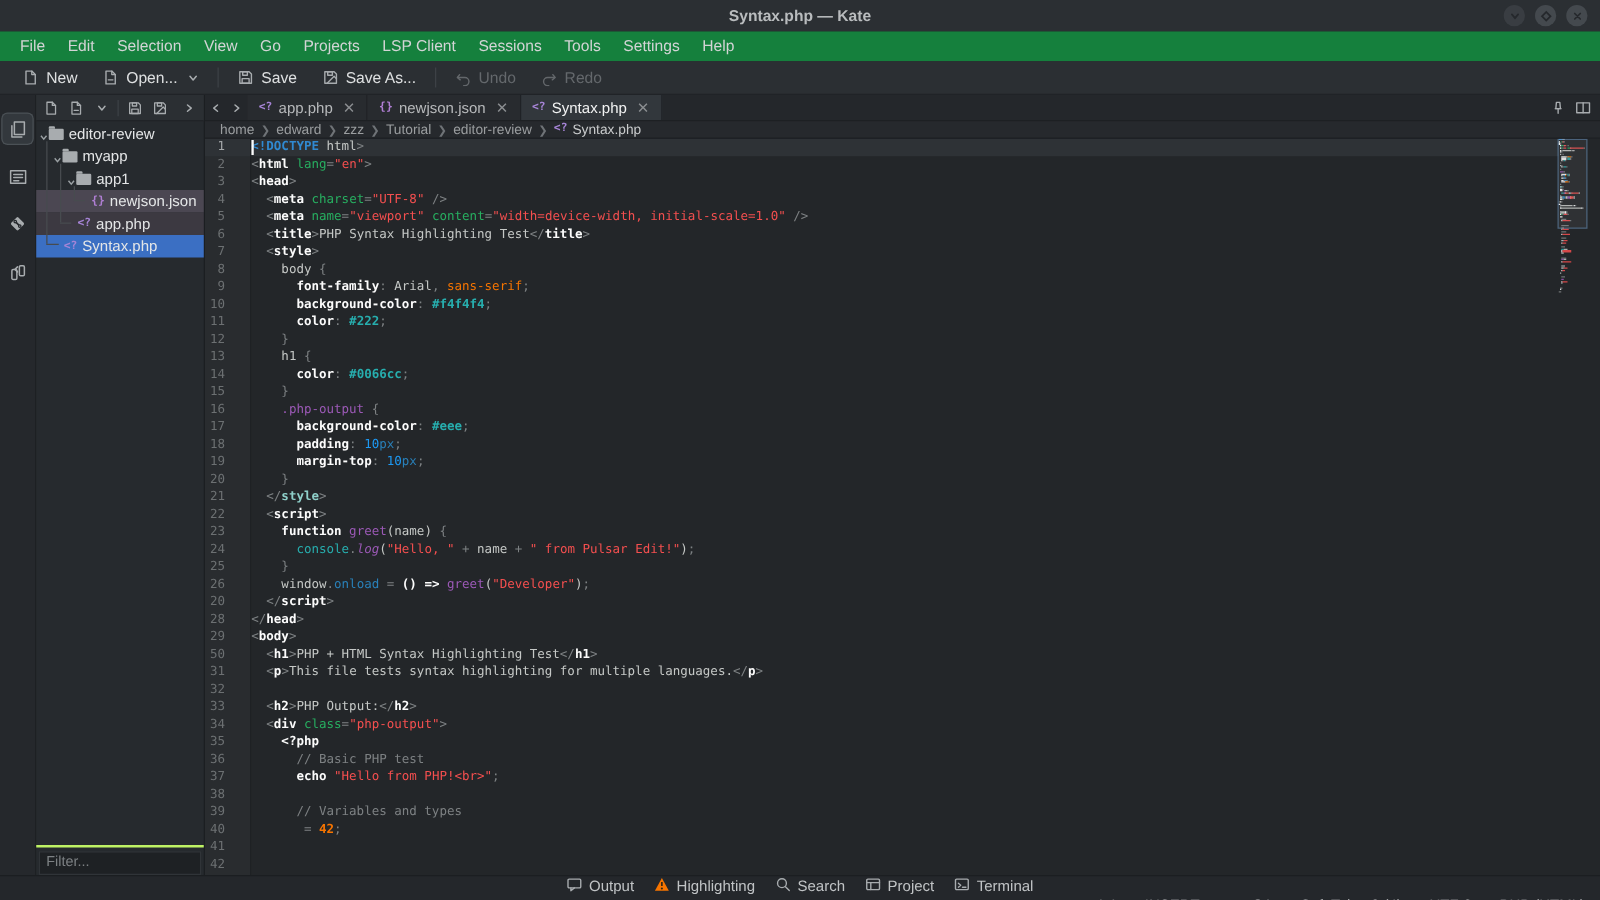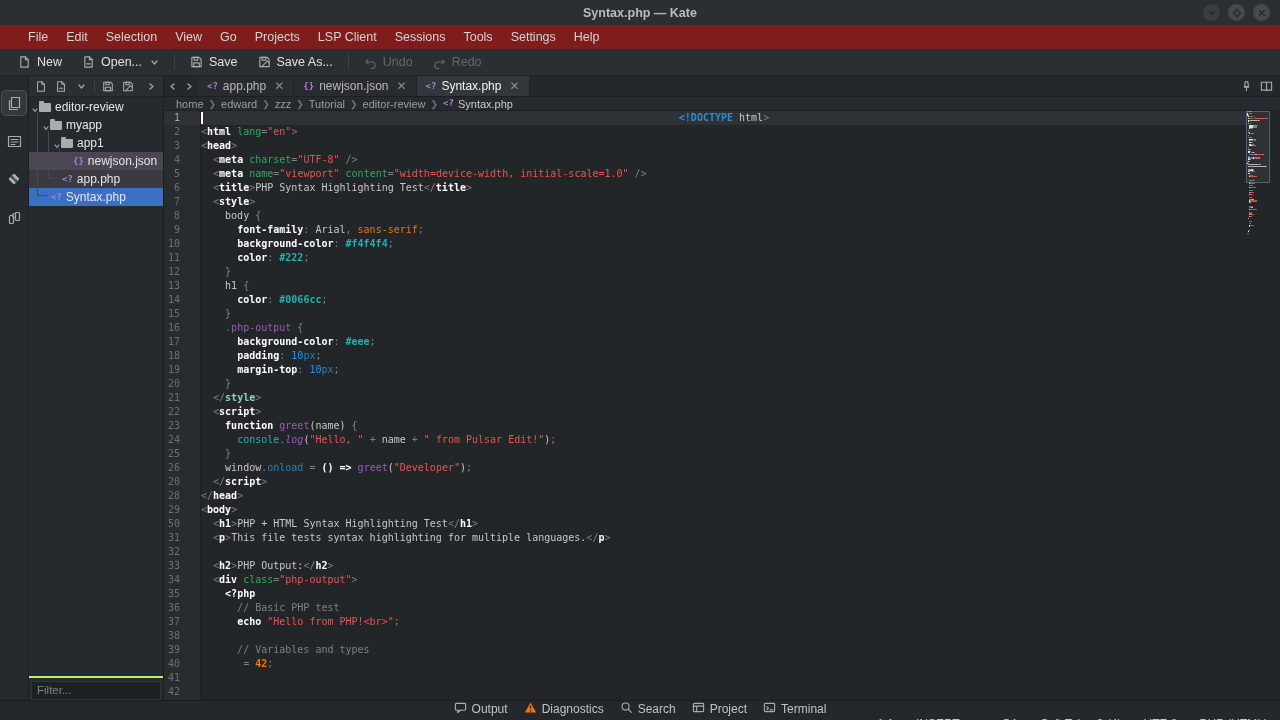--- a/index.html
+++ b/index.html
@@ -11,21 +11,21 @@
     -webkit-font-smoothing:antialiased;
   }
   
   .titlebar { height:25px; background:#2b2f33; position:relative; display:flex; align-items:center; }
   .titlebar .title { position:absolute; left:0; right:0; text-align:center; font-size:12.5px; font-weight:bold; color:#b9bcbe; }
   .winbtns { margin-left:auto; display:flex; gap:8px; padding-right:10px; position:relative; z-index:2; }
   .winbtn { width:17px; height:17px; border-radius:50%; background:#44494e; display:flex; align-items:center; justify-content:center; }
   .winbtn.dim { background:#393d42; }
   .winbtn svg { display:block; }
   
-  .menubar { height:24px; background:#7f1d1d; display:flex; align-items:center; padding-left:19px; }
+  .menubar { height:24px; background:#15803d; display:flex; align-items:center; padding-left:7px; }
   .menu-item { padding:3px 9px; font-size:12.5px; color:#d2d4d5; border-radius:2px; }
   
   .toolbar { height:27px; background:#2b2f33; display:flex; align-items:center; padding-left:8px; border-bottom:1px solid #202327; }
   .tbtn { display:flex; align-items:center; gap:6px; padding:0 10px; height:25px; font-size:12.5px; color:#dee0e1; }
   .tbtn .chev { margin-left:2px; }
   .tbtn.disabled { color:#64686c; }
   .tbtn.disabled svg { opacity:.45; }
   .tsep { width:1px; height:16px; background:#3d4146; margin:0 5px; }
   
   .main { display:flex; height:624px; }
@@ -65,21 +65,21 @@
   .crumbbar { height:14px; background:#26292d; display:flex; align-items:center; padding-left:12px; font-size:11px; color:#9b9ea0; gap:5px; border-bottom:1px solid #1d2023; }
   .crumbbar .csep { color:#6f7377; font-size:9px; }
   .crumbbar .cfile { color:#c9cbcc; display:flex; align-items:center; gap:4px; }
   
   .editor { flex:1; position:relative; display:flex; background:#232629; overflow:hidden; }
   .gutter { width:37px; background:#292c2f; border-right:1px solid #1e2124; font-family:"DejaVu Sans Mono",monospace; font-size:10px; color:#6c7072; }
   .gutter .ln { height:14px; line-height:14px; text-align:right; padding-right:20px; }
   .gutter .ln.cur { color:#a5a8aa; background:#2e3236; }
   .codearea { flex:1; position:relative; font-family:"DejaVu Sans Mono",monospace; font-size:10px; overflow:hidden; margin-right:33px; }
   .cl { height:14px; line-height:14px; white-space:pre; }
-  .cl.cur { background:#2e3236;text-align:center; }
+  .cl.cur { background:#2e3236; }
   .cursor { position:absolute; left:0; top:1px; width:2px; height:12px; background:#fbfbfb; }
   .tk-d{color:#c5c8c6} .tk-p{color:#7d8183} .tk-c{color:#7d8183}
   .tk-t{color:#fcfcfc;font-weight:bold}
   .tk-tt{color:#8ecfc9;font-weight:bold}
   .tk-a{color:#27ae60} .tk-s{color:#f44f4f}
   .tk-k{color:#3089d1;font-weight:bold}
   .tk-o{color:#f67400} .tk-ob{color:#f67400;font-weight:bold}
   .tk-n{color:#1d99f3} .tk-u{color:#2980b9}
   .tk-h{color:#27aeae;font-weight:bold}
   .tk-f{color:#9b59b6} .tk-fi{color:#9b59b6;font-style:italic}
@@ -668,21 +668,21 @@
             <path class="st" d="M4 10v2.5L7 10"></path>
           </svg></span>
         <span>Output</span>
       </div>
       <div class="stool">
         <span><svg width="13" height="13" viewBox="0 0 14 14">
             <path d="M7 1.5 L13 12.5 H1 Z" fill="#f67400"></path>
             <path d="M7 5v3.4" stroke="#2b2416" stroke-width="1.4"></path>
             <circle cx="7" cy="10.6" r=".9" fill="#2b2416"></circle>
           </svg></span>
-        <span>Diagnostics</span>
+        <span>Highlighting</span>
       </div>
       <div class="stool">
         <span><svg width="13" height="13" viewBox="0 0 14 14">
             <circle class="st" cx="6" cy="6" r="3.8"></circle>
             <path class="st" d="M9 9l3.3 3.3"></path>
           </svg></span>
         <span>Search</span>
       </div>
       <div class="stool">
         <span><svg width="13" height="13" viewBox="0 0 14 14">

